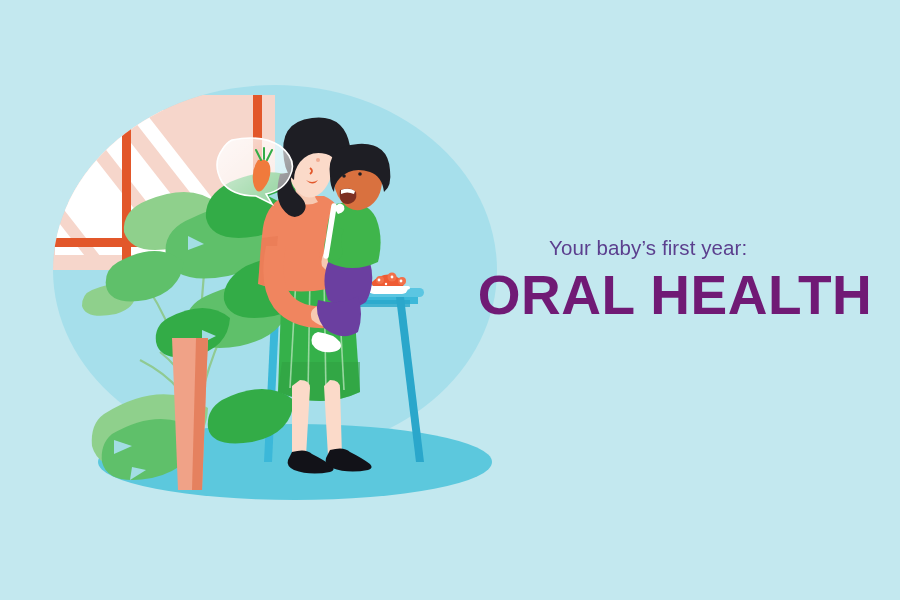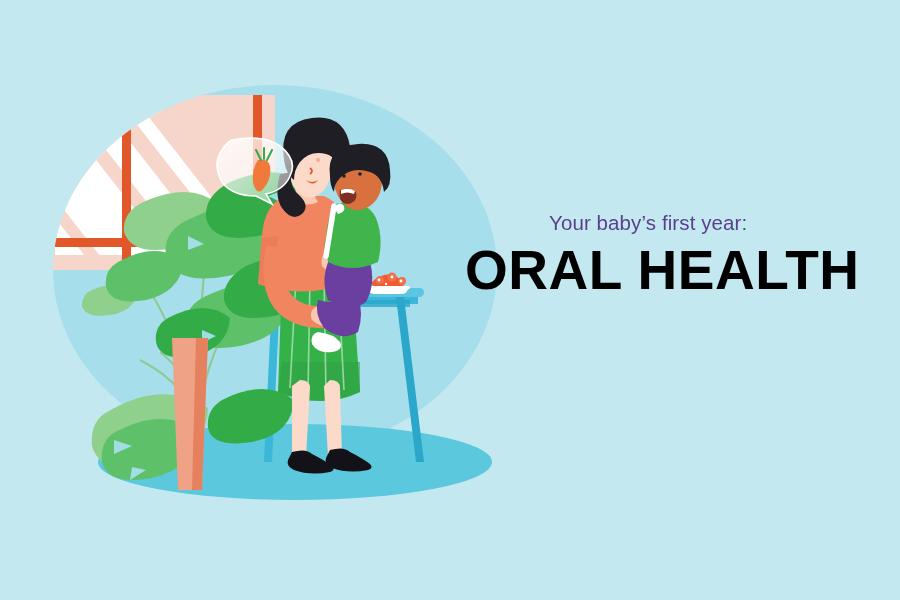--- a/index.html
+++ b/index.html
@@ -3,33 +3,34 @@
 <meta charset="utf-8">
 <style>
   html,body{margin:0;padding:0;}
   body{
     width:900px;height:600px;overflow:hidden;
     background:#c3e8ef;
     font-family:"Liberation Sans","DejaVu Sans",sans-serif;
   }
   #stage{position:relative;width:900px;height:600px;overflow:hidden;background:#c3e8ef;}
   #art{position:absolute;left:0;top:0;width:900px;height:600px;}
-  .txt-block{position:absolute;left:465px;top:210px;width:420px;}
+  .txt-block{position:absolute;left:465px;top:235px;width:420px;}
   .subtitle-row{display:flex;align-items:center;height:26px;white-space:nowrap;}
   .dots{height:1px;flex:0 0 auto;background-image:radial-gradient(circle,#7b6f9c 0.6px,transparent 0.7px);
         background-size:4px 2px;background-repeat:repeat-x;background-position:0 center;}
   .dots.left{width:72px;margin-right:12px;}
   .dots.right{width:80px;margin-left:12px;}
   .subtitle{
     font-size:20.5px;color:#5b3f8e;letter-spacing:0.1px;font-weight:400;
   }
   .title{
     margin-top:7px;
-    font-size:55px;line-height:54px;font-weight:bold;color:#000000;
+    font-size:55px;line-height:54px;font-weight:bold;color:#701a75;
     letter-spacing:0.5px;
+    text-align:center;
   }
   .title .l2{display:block;}
 </style>
 </head>
 <body>
 
 <div id="stage">
 
   <svg id="art" viewBox="0 0 900 600" xmlns="http://www.w3.org/2000/svg">
     <defs>

